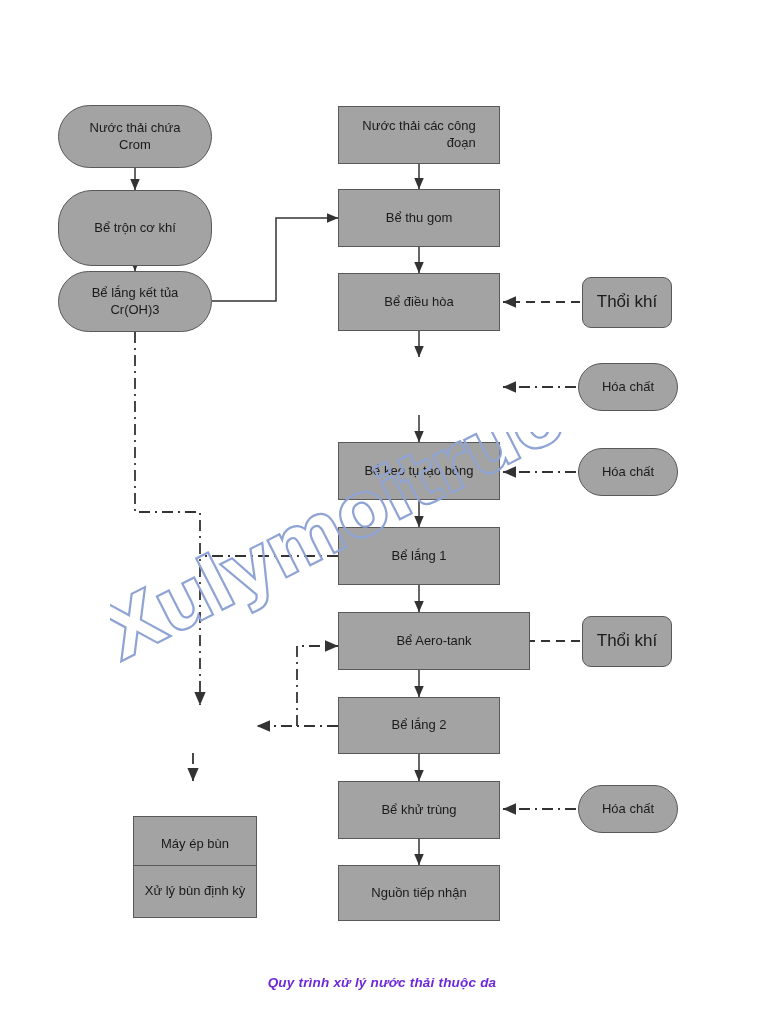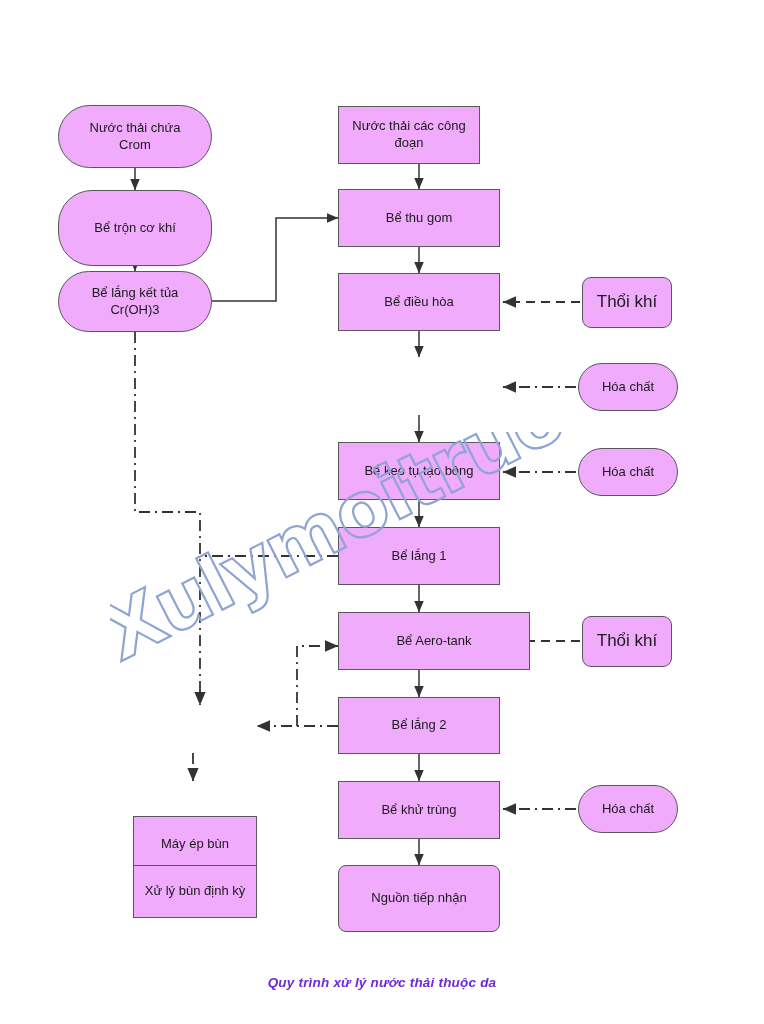--- a/index.html
+++ b/index.html
@@ -12,21 +12,21 @@
   }
   #canvas{position:absolute;left:0;top:0;width:764px;height:1024px;}
 
   
   .node{
     position:absolute;
     box-sizing:border-box;
     display:flex;align-items:center;justify-content:center;
     text-align:center;
     color:#1a1a1a;
-    background:#f0abfc;
+    background:#a3a3a3;
     border:1px solid #595959;
     line-height:1.3;
     z-index:4;
     padding:12px 4px;
   }
   .node.rect{border-radius:0;}
   .node.round{border-radius:34px;}
   .node.soft{border-radius:9px;text-align:center;}
   .node .lbl{display:block;white-space:pre-line;}
 
@@ -128,21 +128,21 @@
 
   <div class="node round fs13" style="left:58px;top:190px;width:154px;height:76px;">
     <span class="lbl">Bể trộn cơ khí</span>
   </div>
 
   <div class="node round fs13" style="left:58px;top:271px;width:154px;height:61px;">
     <span class="lbl">Bể lắng kết tủa
 Cr(OH)3</span>
   </div>
 
-  <div class="node rect fs13" style="left:338px;top:106px;width:142px;height:58px;">
+  <div class="node rect fs13" style="left:338px;top:106px;width:162px;height:58px;text-align:right;">
     <span class="lbl">Nước thải các công
 đoạn</span>
   </div>
 
   <div class="node rect fs13" style="left:338px;top:189px;width:162px;height:58px;">
     <span class="lbl">Bể thu gom</span>
   </div>
 
   <div class="node rect fs13" style="left:338px;top:273px;width:162px;height:58px;align-items:center;">
     <span class="lbl">Bể điều hòa</span>
@@ -162,21 +162,21 @@
   </div>
 
   <div class="node rect fs13" style="left:338px;top:697px;width:162px;height:57px;">
     <span class="lbl">Bể lắng 2</span>
   </div>
 
   <div class="node rect fs13" style="left:338px;top:781px;width:162px;height:58px;">
     <span class="lbl">Bể khử trùng</span>
   </div>
 
-  <div class="node rect fs13" style="left:338px;top:865px;width:162px;height:67px;border-radius:8px;">
+  <div class="node rect fs13" style="left:338px;top:865px;width:162px;height:56px;">
     <span class="lbl">Nguồn tiếp nhận</span>
   </div>
 
 
   <div class="node rect fs13" style="left:133px;top:781px;width:124px;height:57px;margin-top:35px;">
     <span class="lbl">Máy ép bùn</span>
   </div>
 
   <div class="node rect fs13" style="left:133px;top:865px;width:124px;height:53px;">
     <span class="lbl">Xử lý bùn định kỳ</span>

